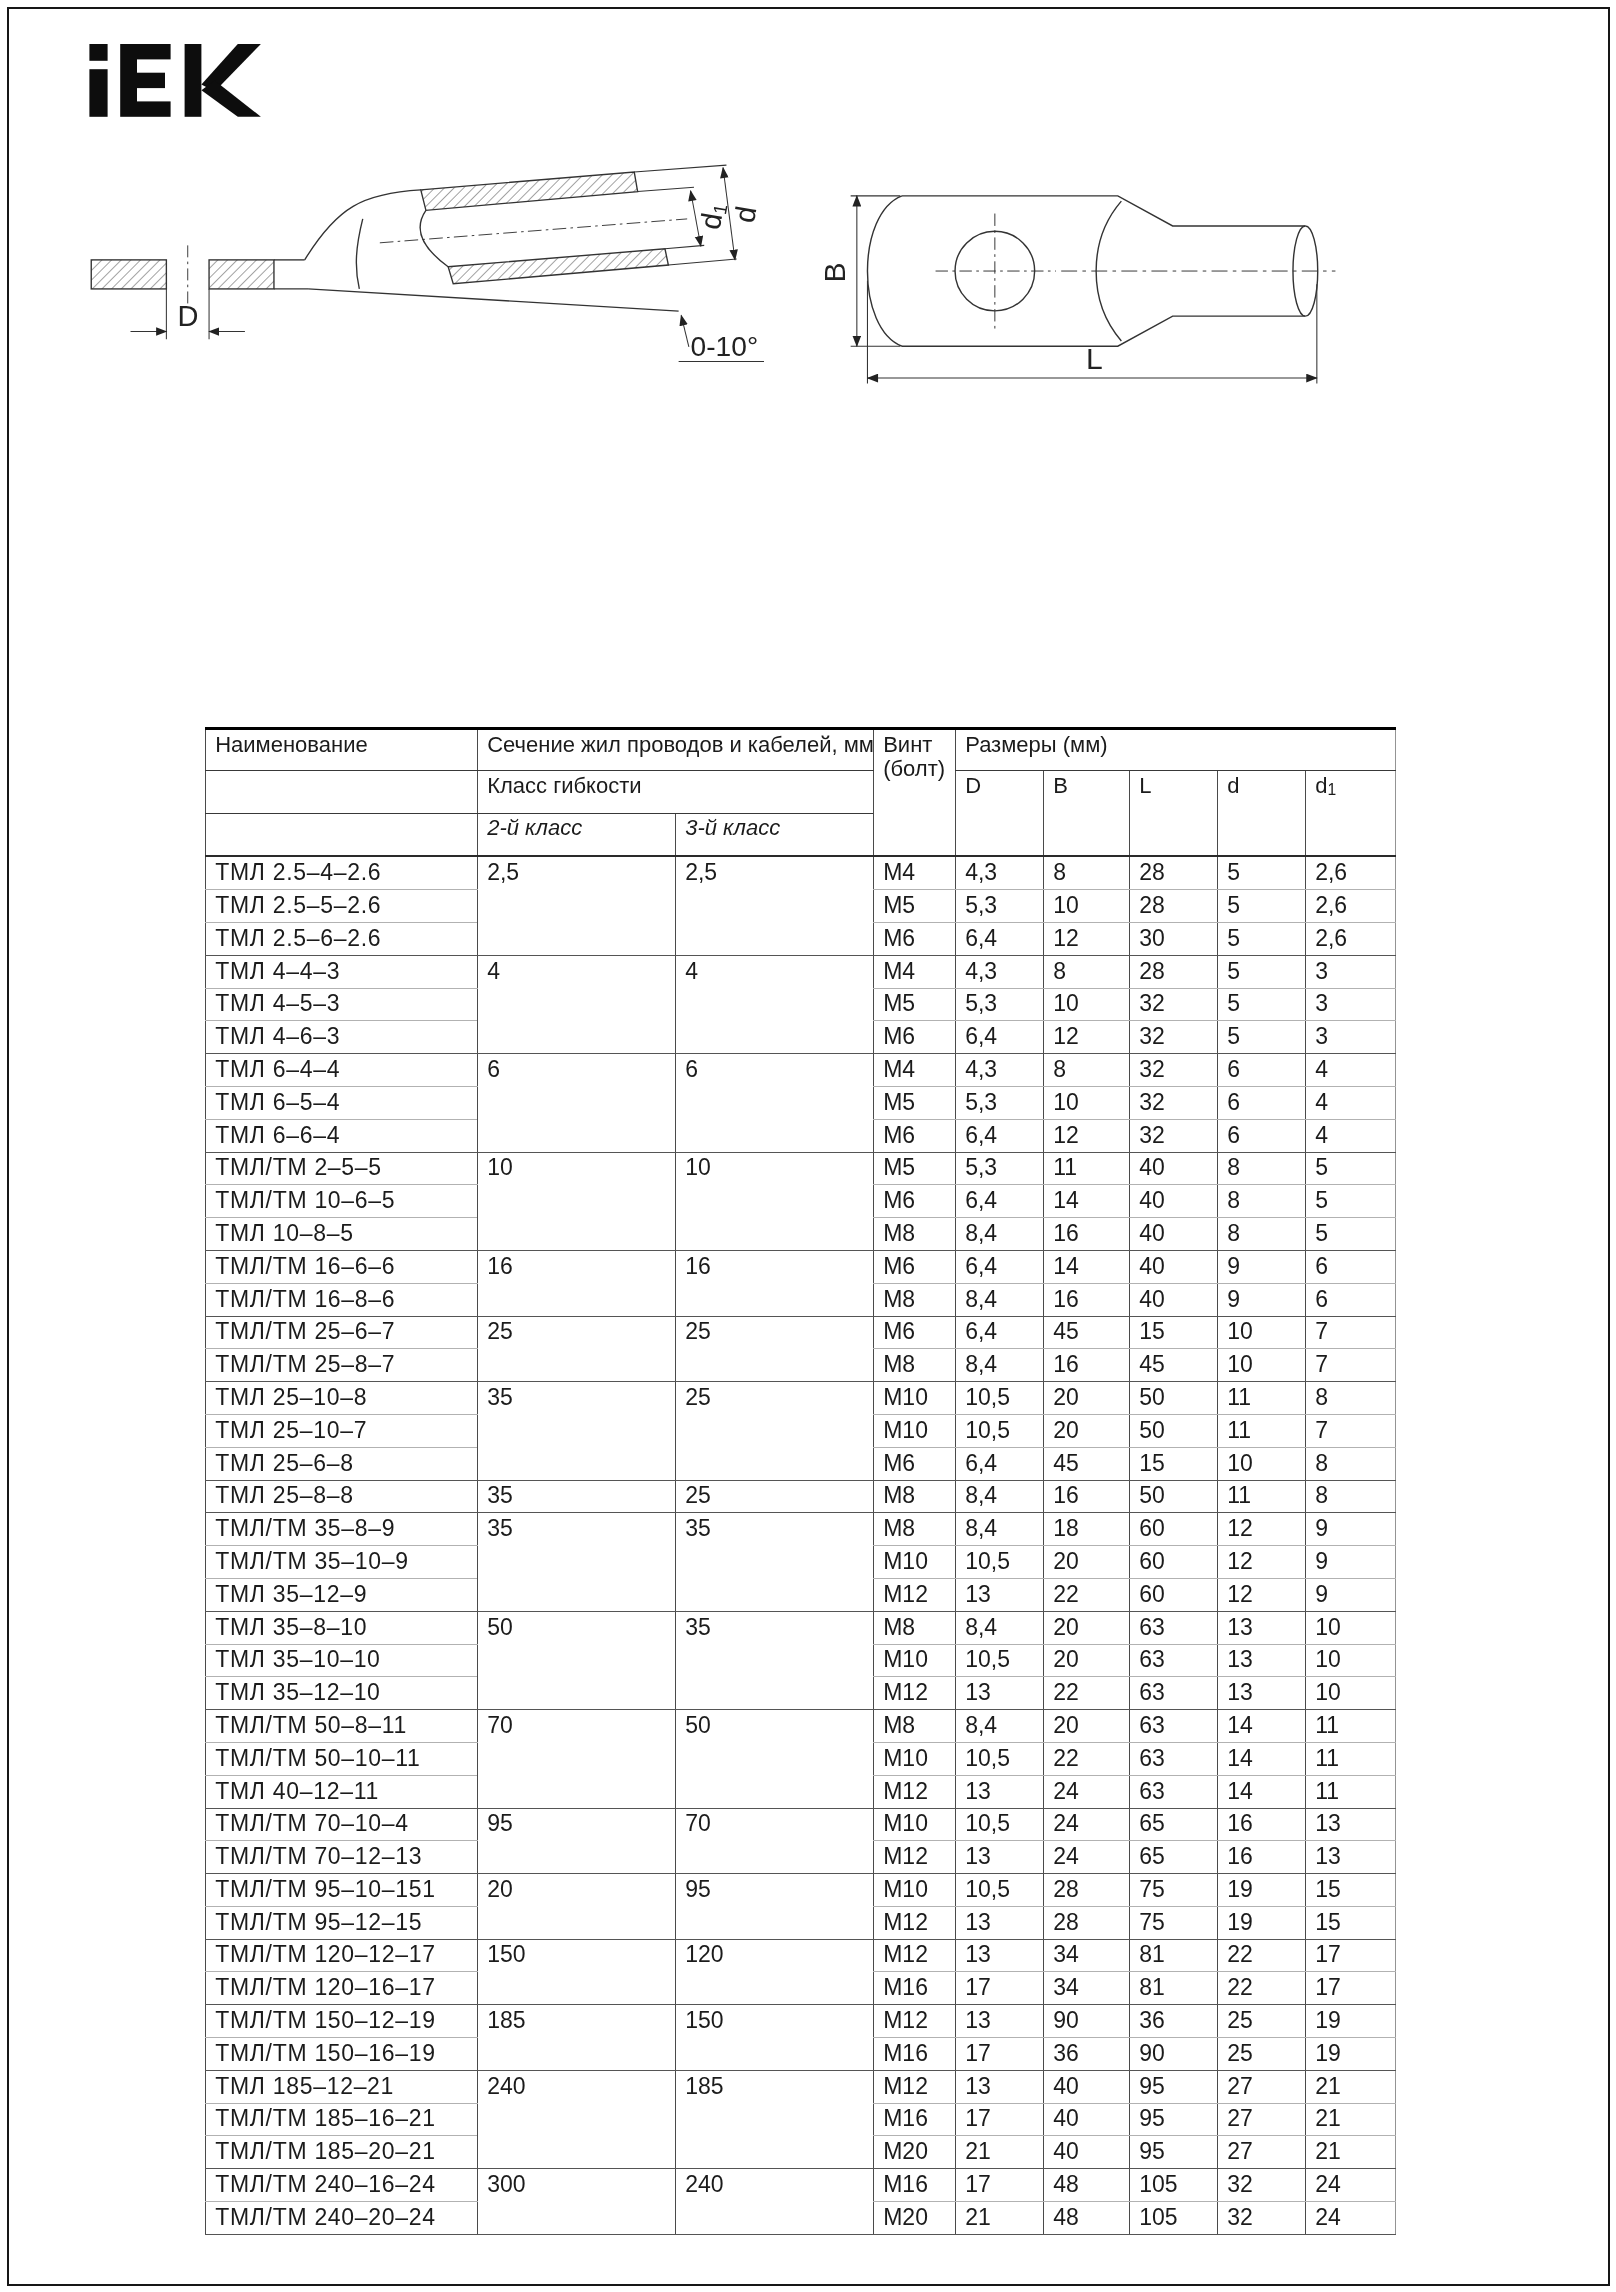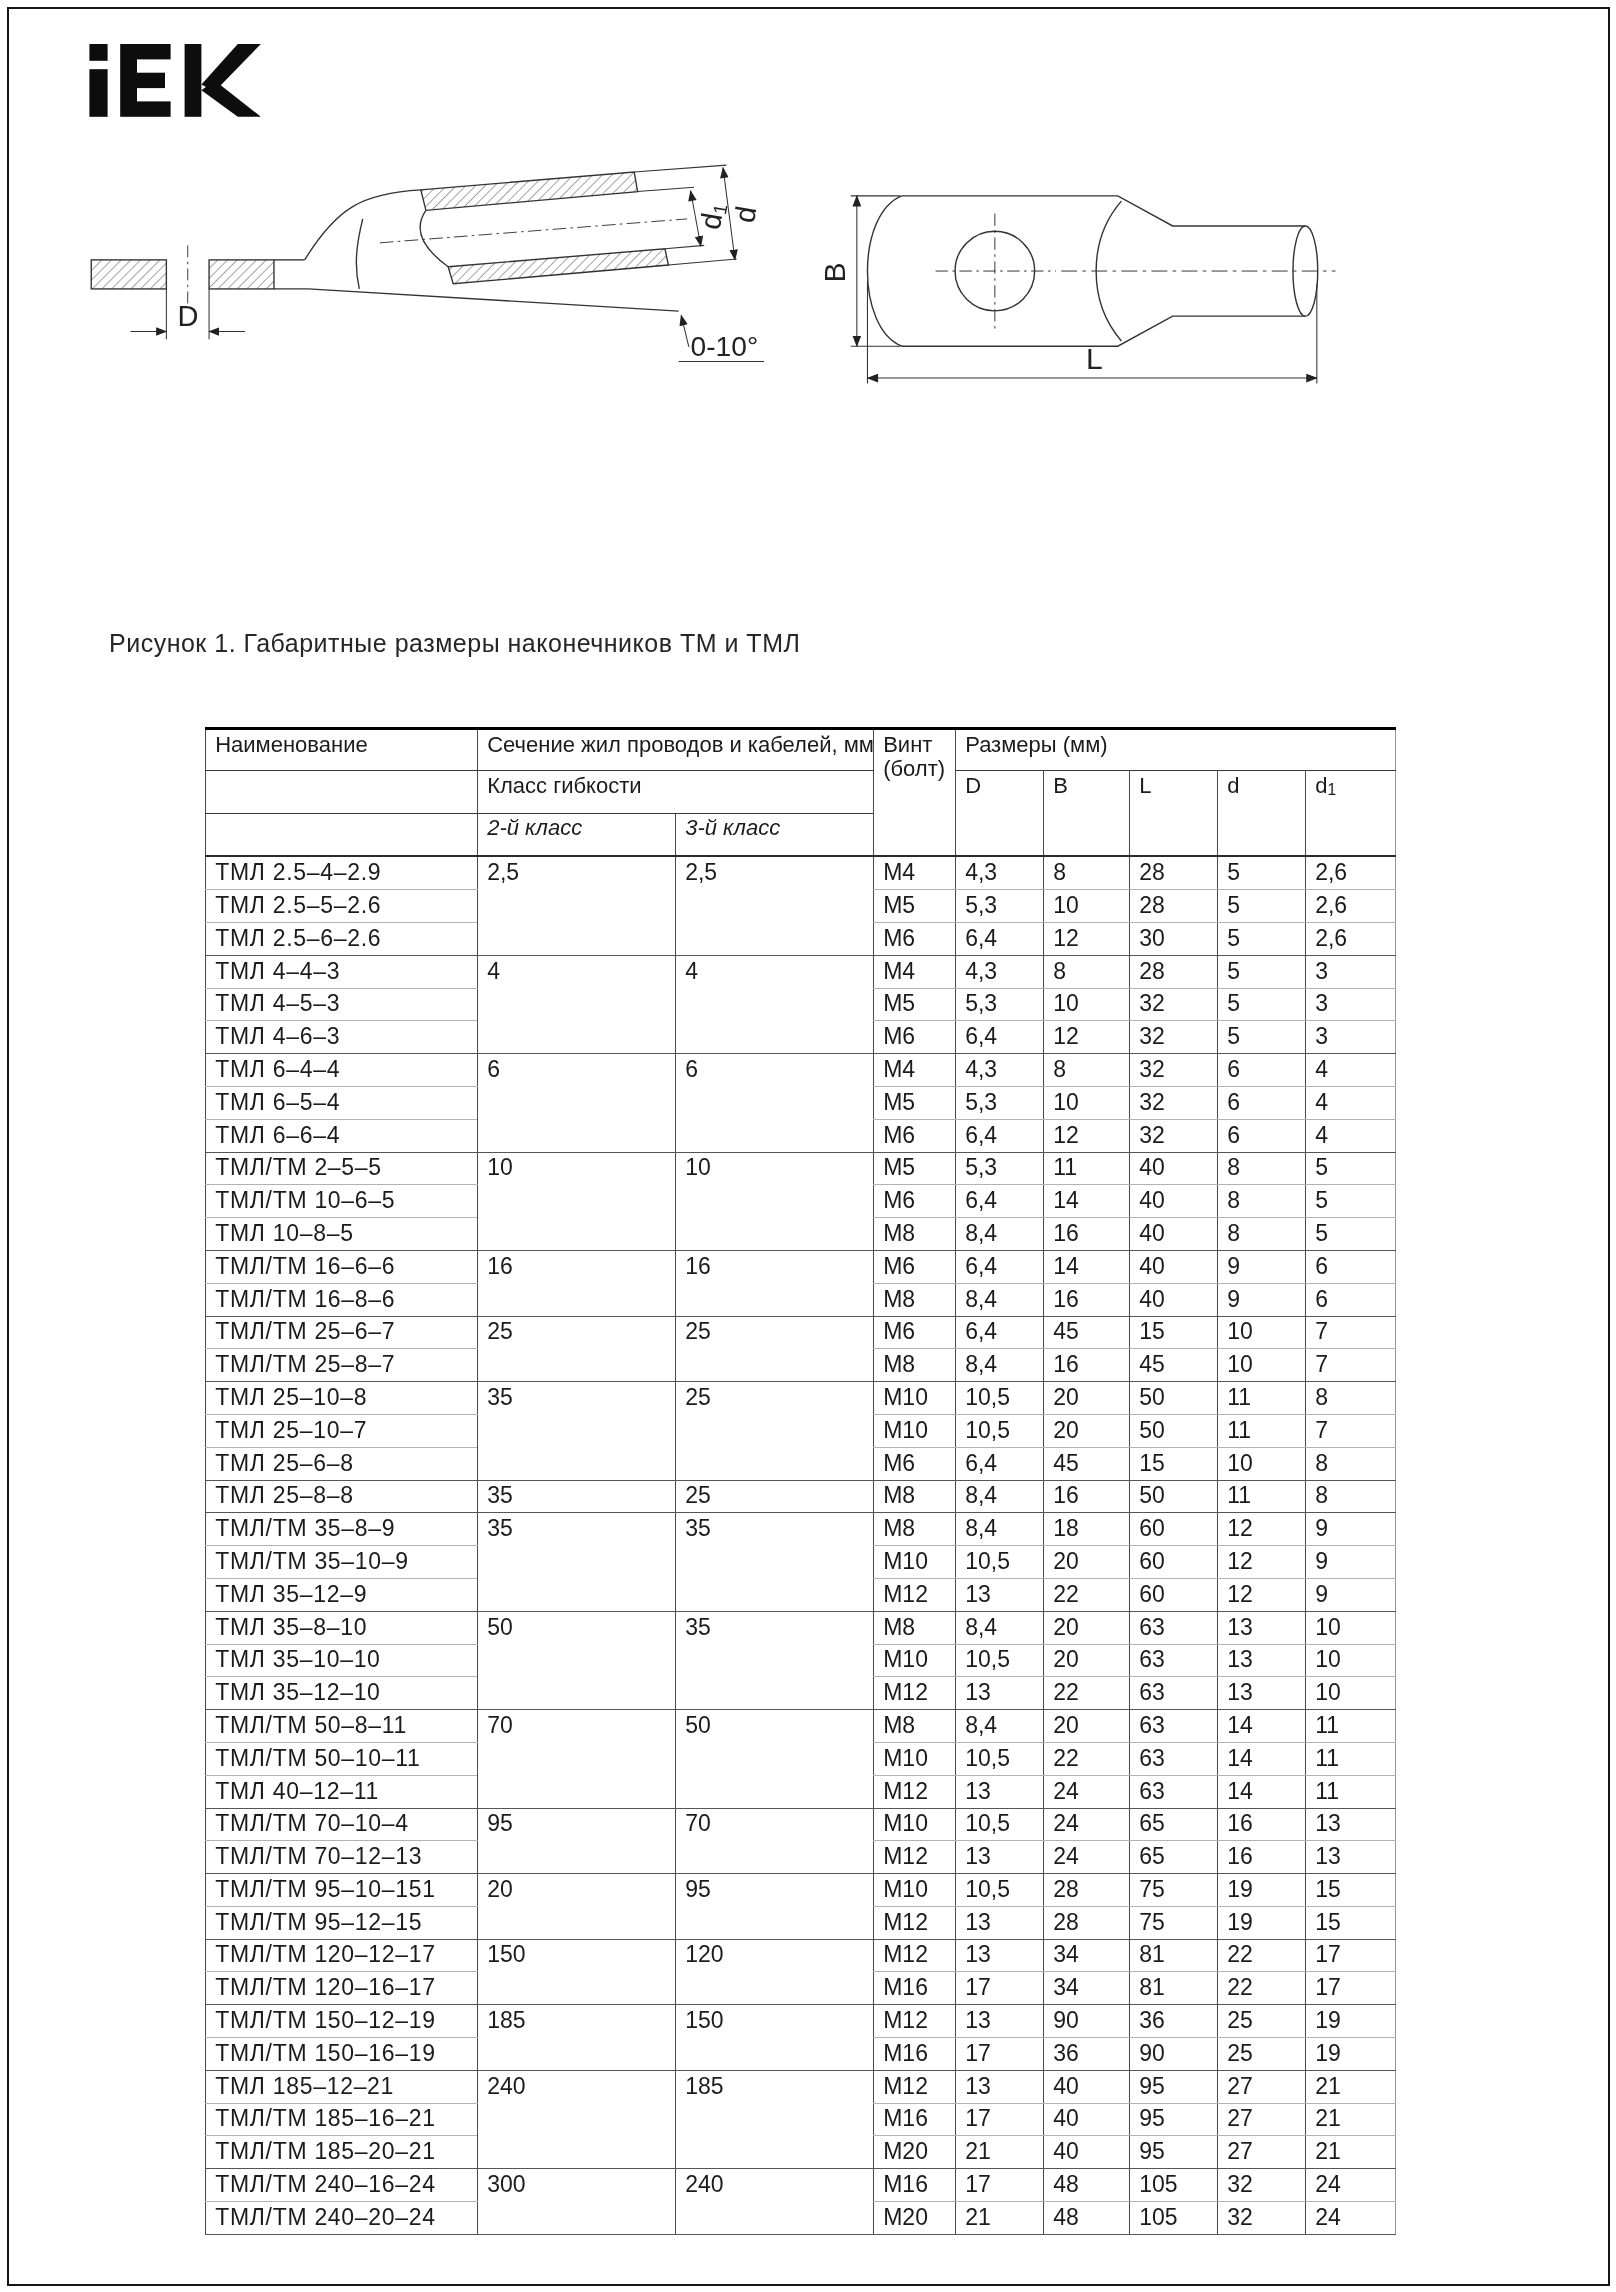--- a/index.html
+++ b/index.html
@@ -125,21 +125,20 @@
         <path d="M30,206 H86"></path>
       <line x1="37" y1="36" x2="37" y2="206" marker-start="url(#aS2)" marker-end="url(#aE2)"></line>
       <path d="M49,132 V248"></path>
         <path d="M557,136 V248"></path>
       <line x1="49" y1="242" x2="557" y2="242" marker-start="url(#aS2)" marker-end="url(#aE2)"></line>
     </g>
     <text x="24" y="134" font-size="34" transform="rotate(-90 24 134)">B</text>
     <text x="296" y="232" font-size="34">L</text>
   </svg>
 
-  <div id="caption">Рисунок 1. Габаритные размеры наконечников ТМ и ТМЛ</div>
 
   <div id="tblwrap">
     <table>
       <colgroup>
         <col style="width:272px">
           <col style="width:198px">
           <col style="width:198px">
         <col style="width:82px">
           <col style="width:88px">
           <col style="width:86px">
@@ -164,21 +163,21 @@
           <th class="hb" rowspan="2"><span>d</span><sub class="d1">1</sub></th>
         </tr>
         <tr class="h3">
           <th class="hb"></th>
           <th class="hb">2-й класс</th>
           <th class="hb">3-й класс</th>
         </tr>
       </thead>
       <tbody id="tbody">
           <tr>
-            <td class="c-name">ТМЛ 2.5–4–2.9</td>
+            <td class="c-name">ТМЛ 2.5–4–2.6</td>
             <td rowspan="3" style="border-bottom: 1.8px solid rgb(85, 85, 85);">2,5</td>
             <td rowspan="3" style="border-bottom: 1.8px solid rgb(85, 85, 85);">2,5</td>
             <td>М4</td>
             <td>4,3</td>
             <td>8</td>
             <td>28</td>
             <td>5</td>
             <td>2,6</td>
           </tr>
           <tr>

